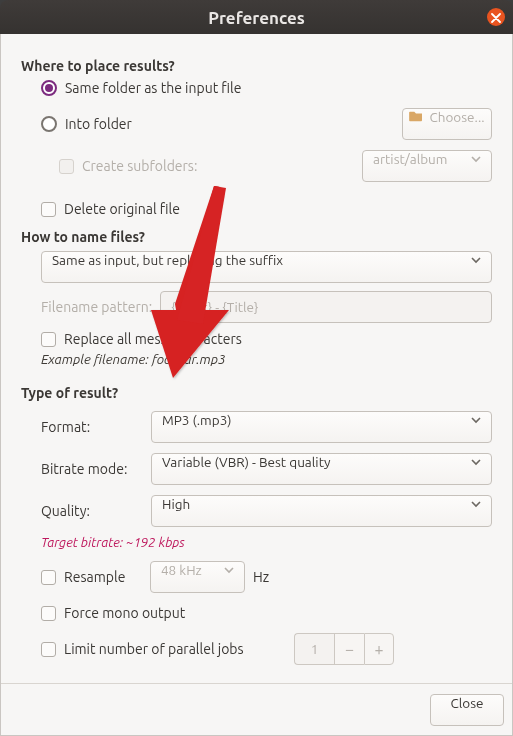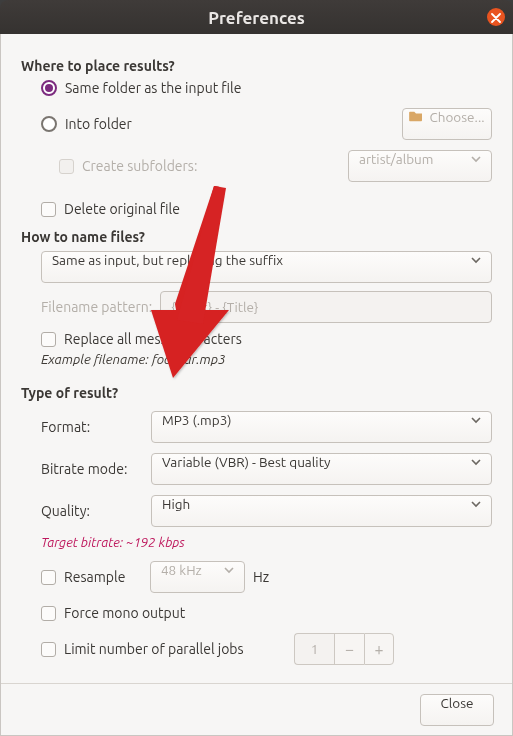--- a/index.html
+++ b/index.html
@@ -113,21 +113,21 @@
   .italic { font-style: italic; color:#403c37; font-size:13.5px; }
   .italic.small { font-size:13px; color:#be185d; }
   .label-col {
     width: 110px; font-size: 14px; color:#3b3835;
   }
   .flex1 { flex:1; }
   
   .footer {
     position:absolute; bottom:0; left:0; right:0; height:52px;
     border-top:1px solid #d9d5d0; display:flex; justify-content:flex-end;
-    align-items:center; padding-right:18px; background:#f7f6f5;
+    align-items:center; padding-right:8px; background:#f7f6f5;
   }
   .spinner-group {
     display:inline-flex; height:32px;
   }
   .spinner-group .val {
     width:40px; border:1px solid #cdc8c2; border-right:none; border-radius:4px 0 0 4px;
     display:flex;align-items:center;justify-content:center;font-size:13.5px;color:#b4afa9;background:#f4f2f0;
   }
   .spinner-group .minus, .spinner-group .plus {
     width:30px;border:1px solid #cdc8c2;display:flex;align-items:center;justify-content:center;
@@ -172,21 +172,21 @@
             <path fill="#d9a766" d="M1 2h5l2 2h7v8a1 1 0 0 1-1 1H1a1 1 0 0 1-1-1V3a1 1 0 0 1 1-1z"></path>
           </svg>
       </span>
       <span>Choose...</span>
     </div>
   </div>
   <div class="row" style="margin-left:38px;margin-top:10px;">
     <span class="chk disabled"></span>
     <span class="lbl disabled">Create subfolders:</span>
     <div class="flex1"></div>
-    <div class="gselect disabled" style="width:144px;margin-left:16px;">
+    <div class="gselect disabled" style="width:130px;margin-left:16px;">
       <span>artist/album</span>
       <span class="caret"><svg viewBox="0 0 10 10">
             <path d="M1 3 L5 7 L9 3" fill="none" stroke="#b4afa9" stroke-width="1.6"></path>
           </svg></span>
     </div>
   </div>
   <div class="row sub" style="margin-top:19px;">
     <span class="chk"></span>
     <span class="lbl">Delete original file</span>
   </div>

